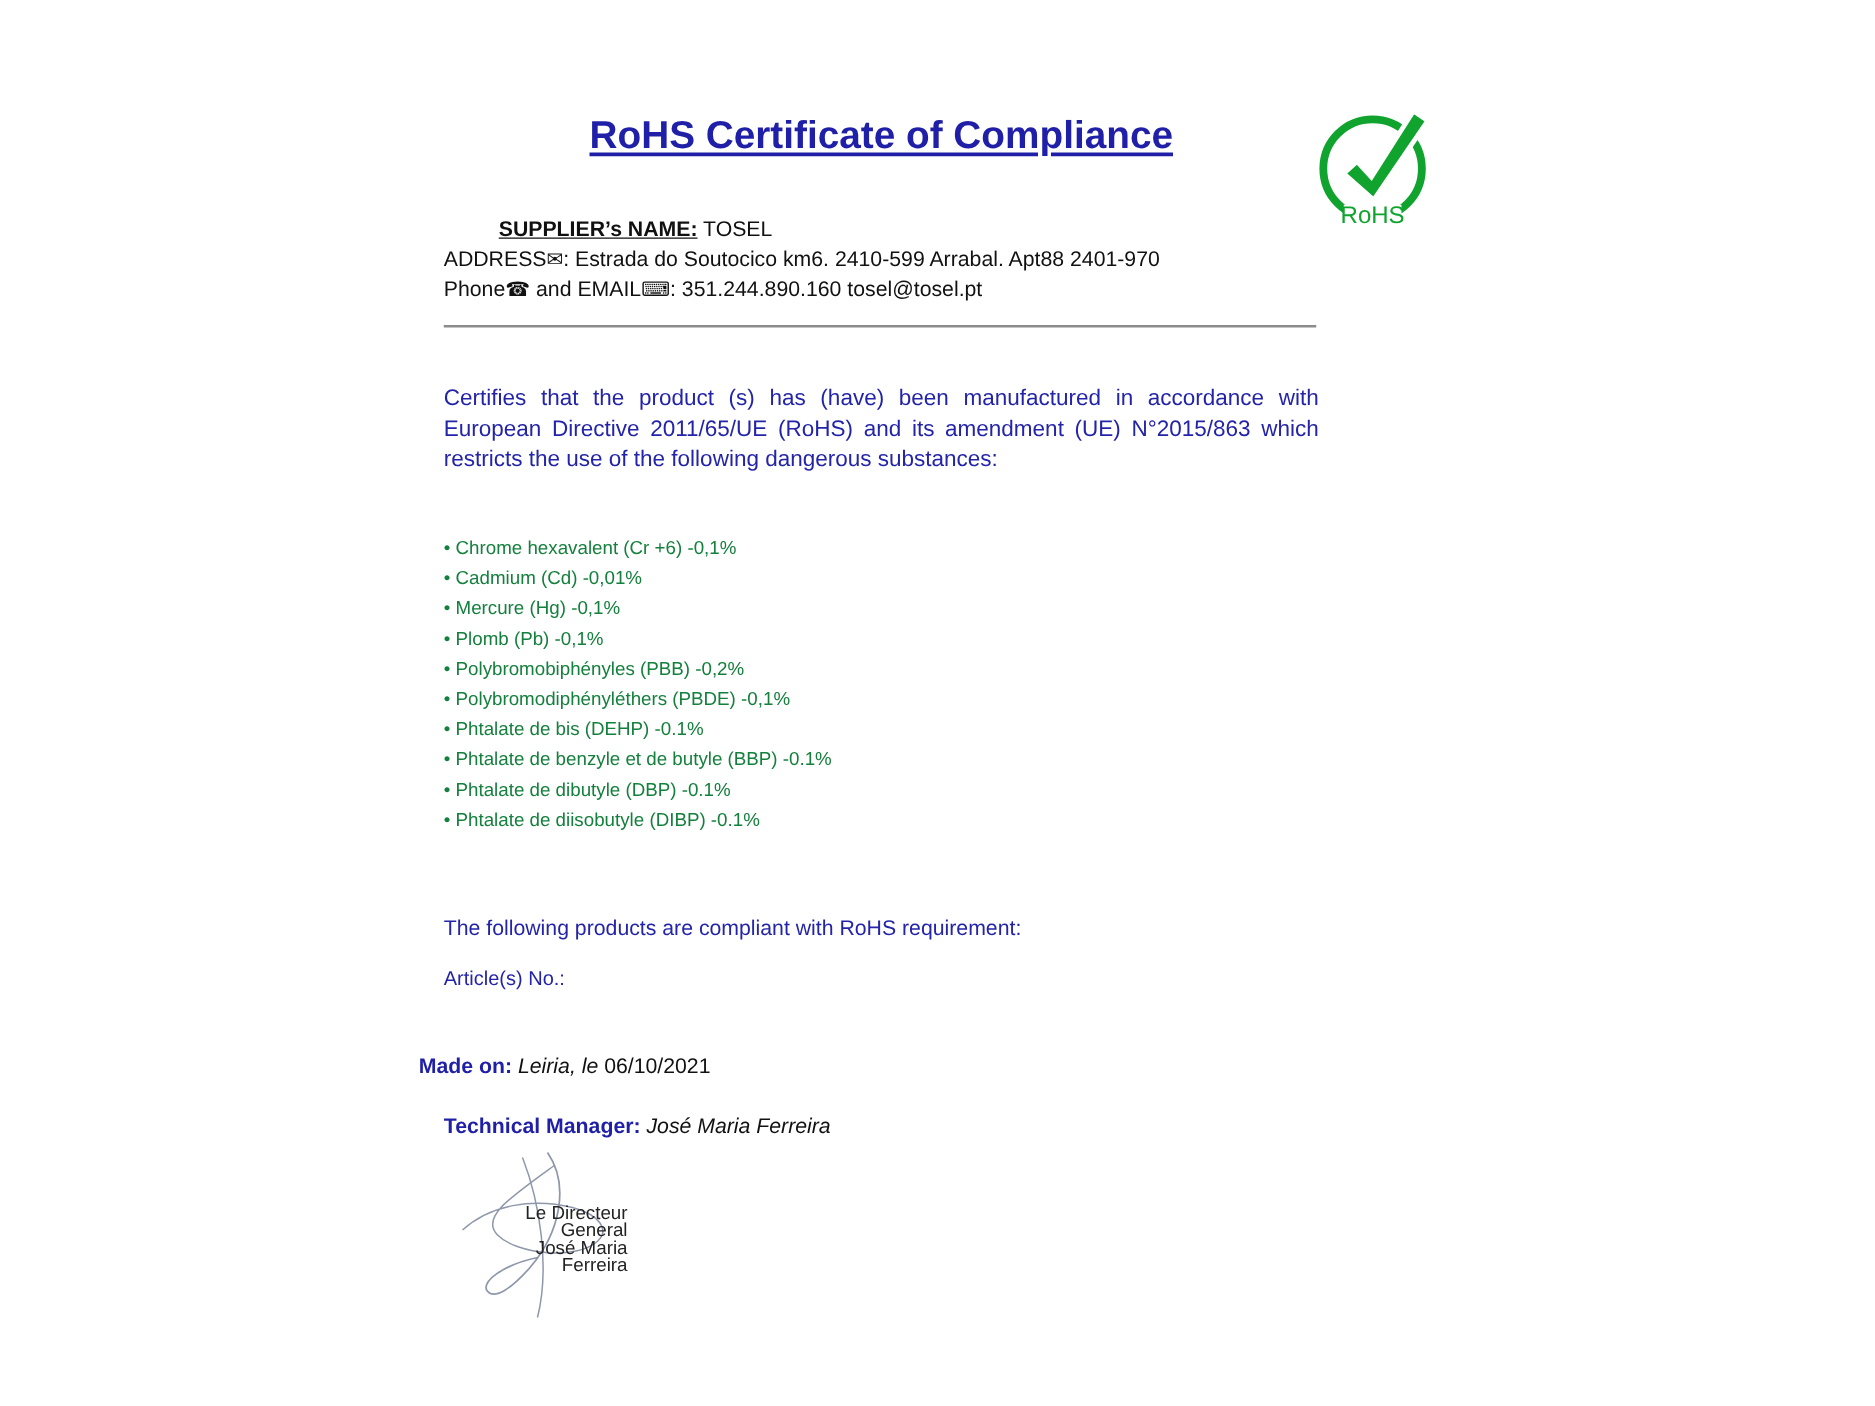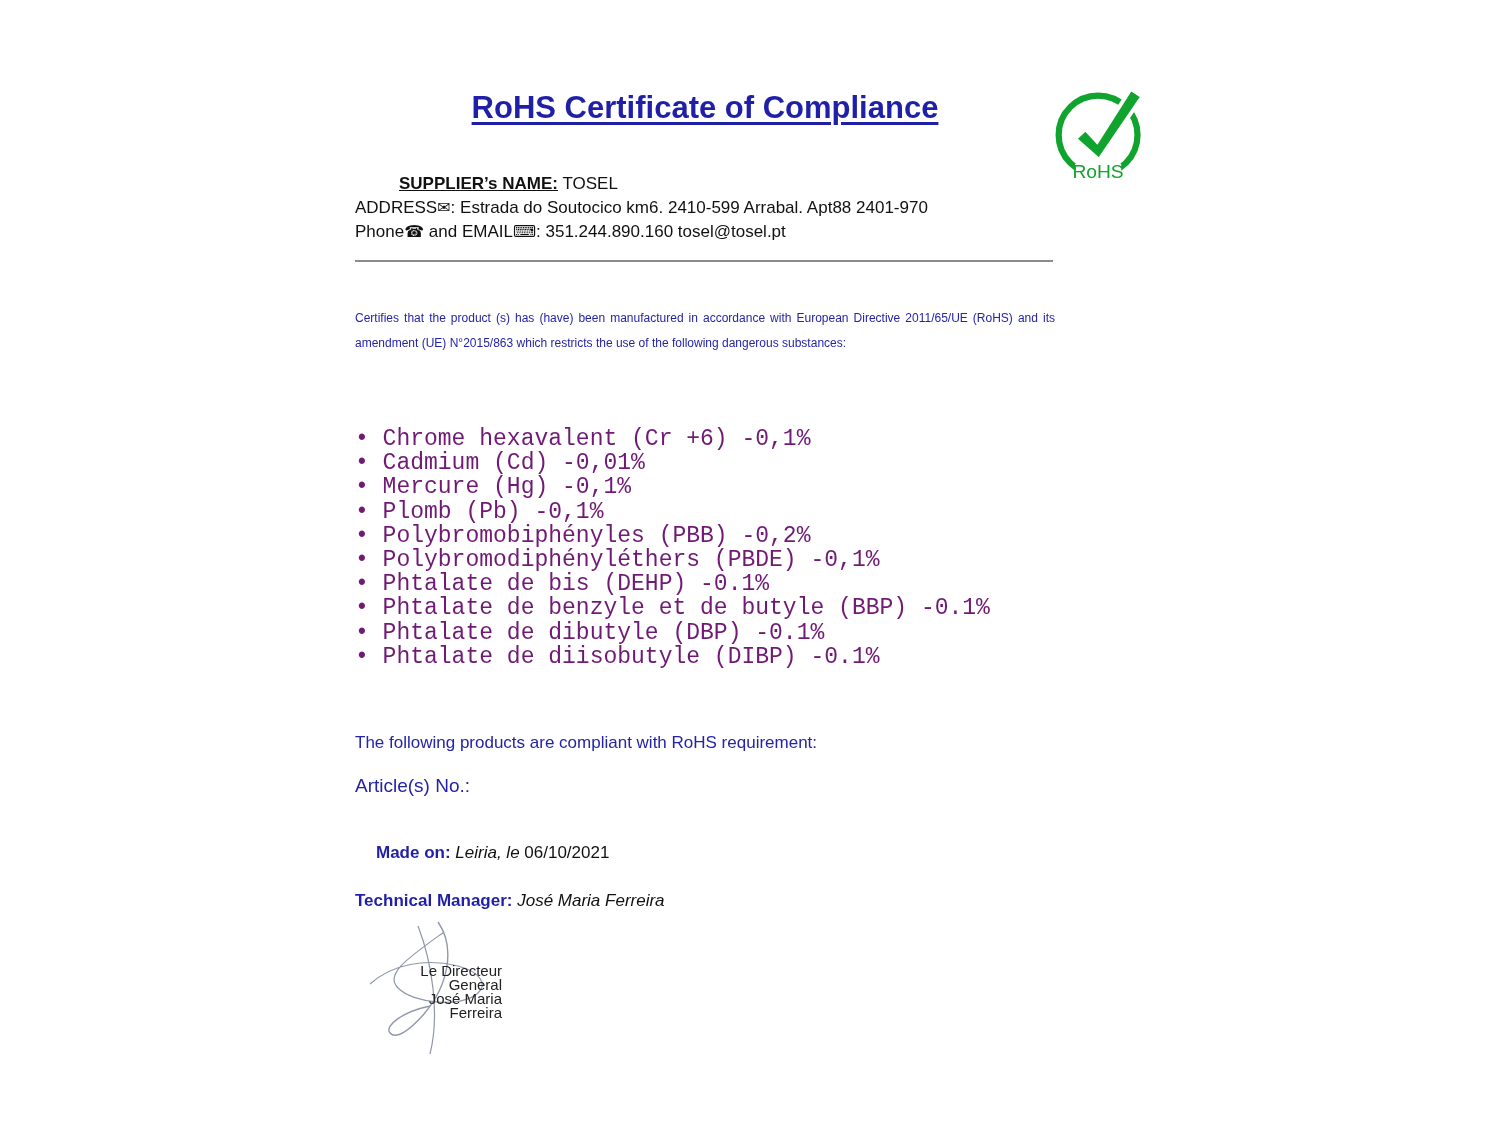--- a/index.html
+++ b/index.html
@@ -25,32 +25,32 @@
   .logo { left: 1050px; top: 82px; width: 100px; height: 104px; }
 
   .supplier { left: 355px; top: 172px; font-size: 17px; line-height: 24px; color: #111; }
   .bold-ul { font-weight: bold; text-decoration: underline; margin-left: 44px; }
   .glyph { font-family: "DejaVu Sans", sans-serif; font-size: 16px; }
 
   .rule { left: 355px; top: 260px; width: 698px; height: 0; border-top: 2px solid var(--rule-gray); }
 
   .cert {
     left: 355px; top: 306px; width: 700px;
-    font-size: 12px; line-height: 24.5px;
+    font-size: 18px; line-height: 24.5px;
     color: var(--body-blue);
     text-align: justify;
   }
 
-  .substances { left: 355px; top: 427px; font-size: 23px; line-height: 24.2px; color: #701a75; font-family: Liberation Mono, monospace; }
+  .substances { left: 355px; top: 427px; font-size: 15px; line-height: 24.2px; color: #15803d; }
   .substances .item::before { content: "• "; }
 
   .compliance { left: 355px; top: 733px; font-size: 17px; color: var(--body-blue); }
-  .article    { left: 355px; top: 775px; font-size: 19px; color: var(--body-blue); }
+  .article    { left: 355px; top: 775px; font-size: 16px; color: var(--body-blue); }
 
-  .made-on { left: 376px; top: 843px; font-size: 17px; color: #111; }
+  .made-on { left: 335px; top: 843px; font-size: 17px; color: #111; }
   .made-on .label { font-weight: bold; color: var(--title-blue); }
   .made-on .place { font-style: italic; }
 
   .tech { left: 355px; top: 891px; font-size: 17px; color: #111; }
   .tech .label { font-weight: bold; color: var(--title-blue); }
   .tech .name { font-style: italic; }
 
   .signature { left: 356px; top: 918px; width: 180px; height: 150px; }
   .sig-caption {
     left: 382px; top: 964px; width: 120px;

